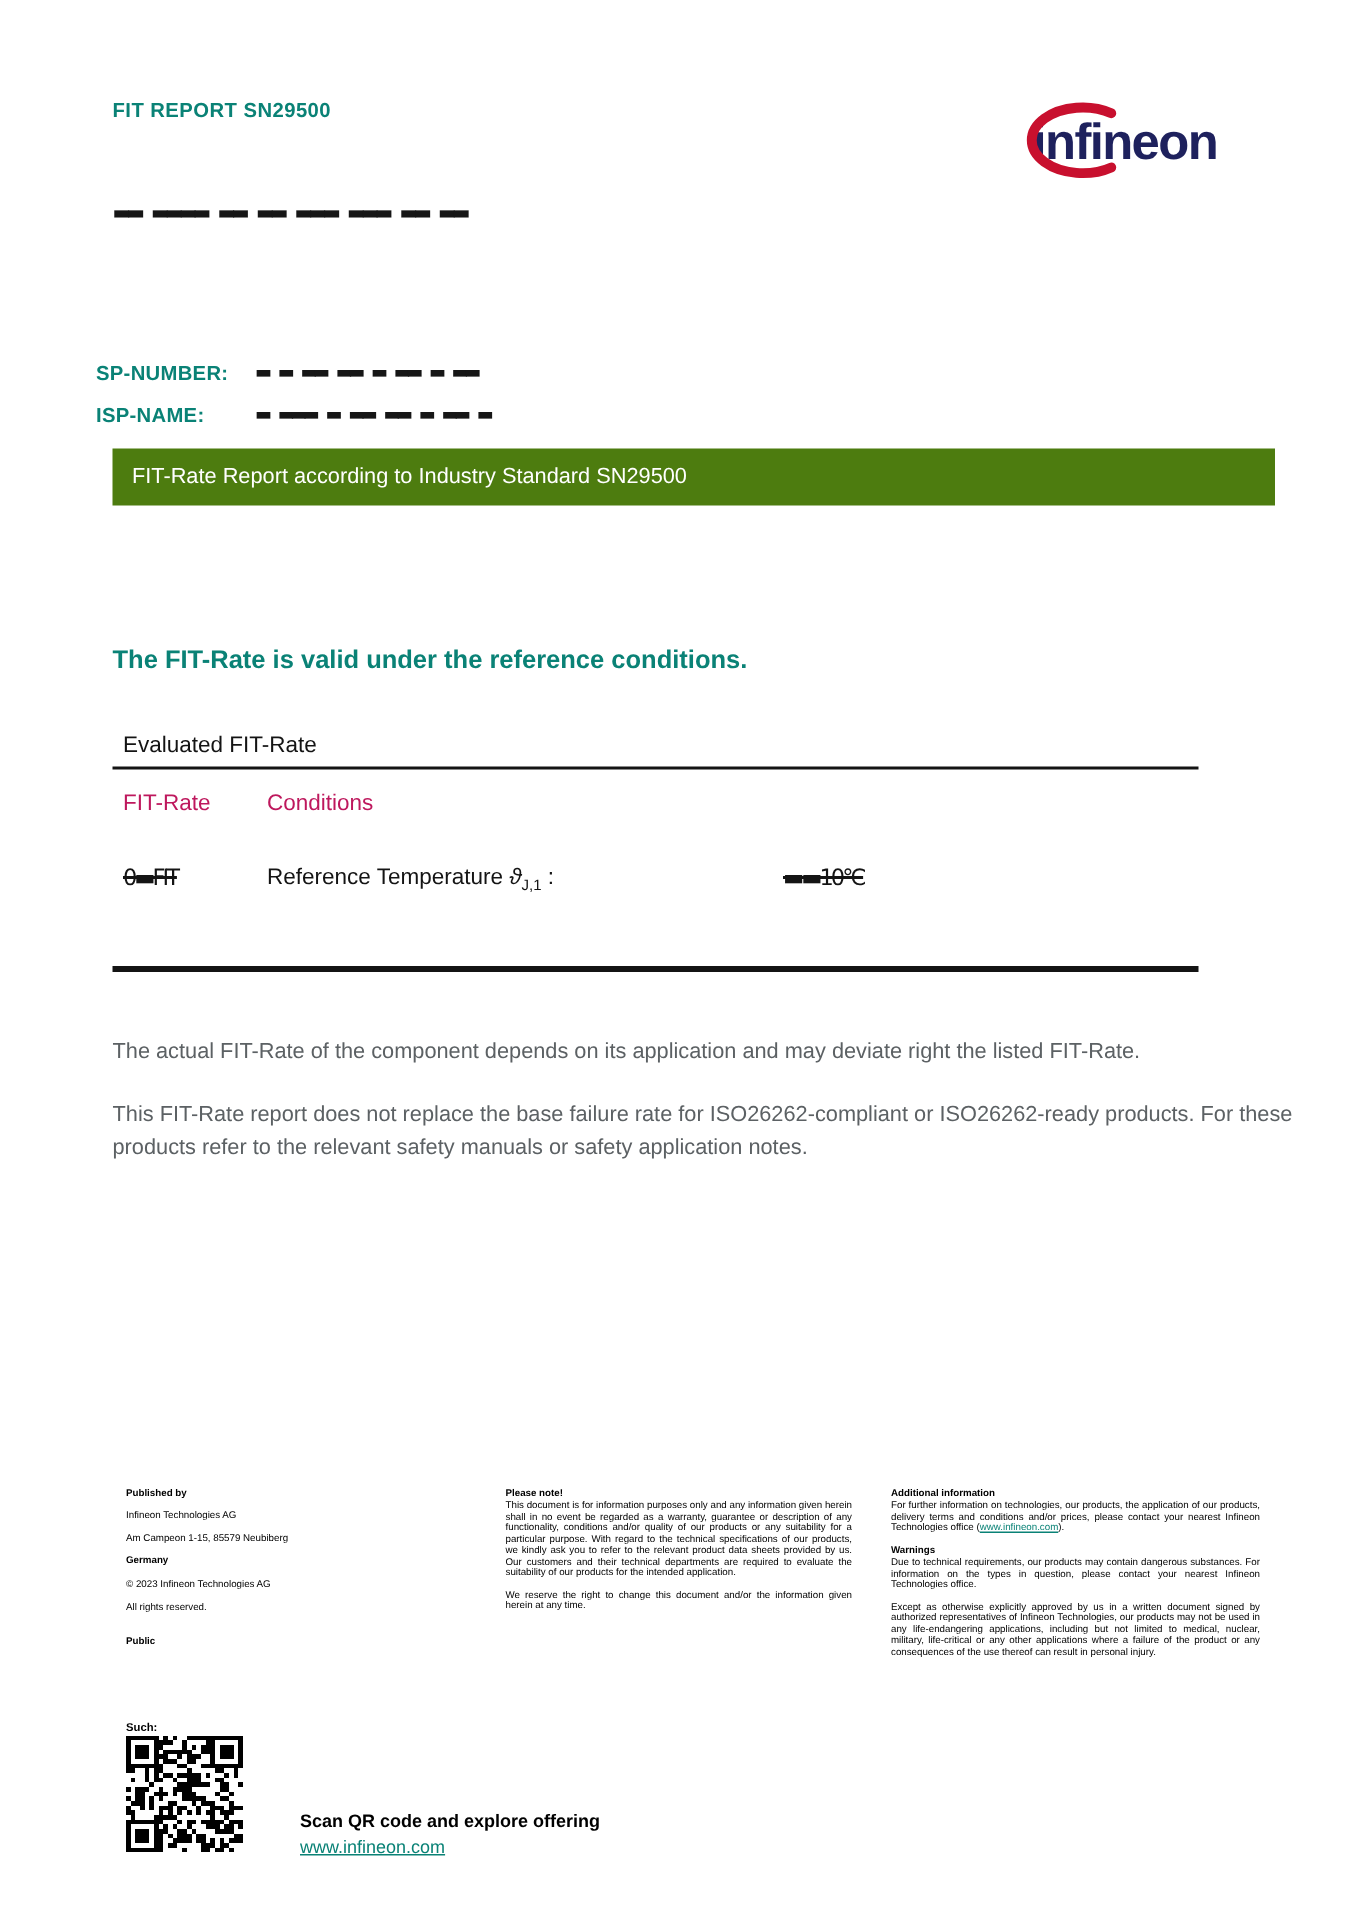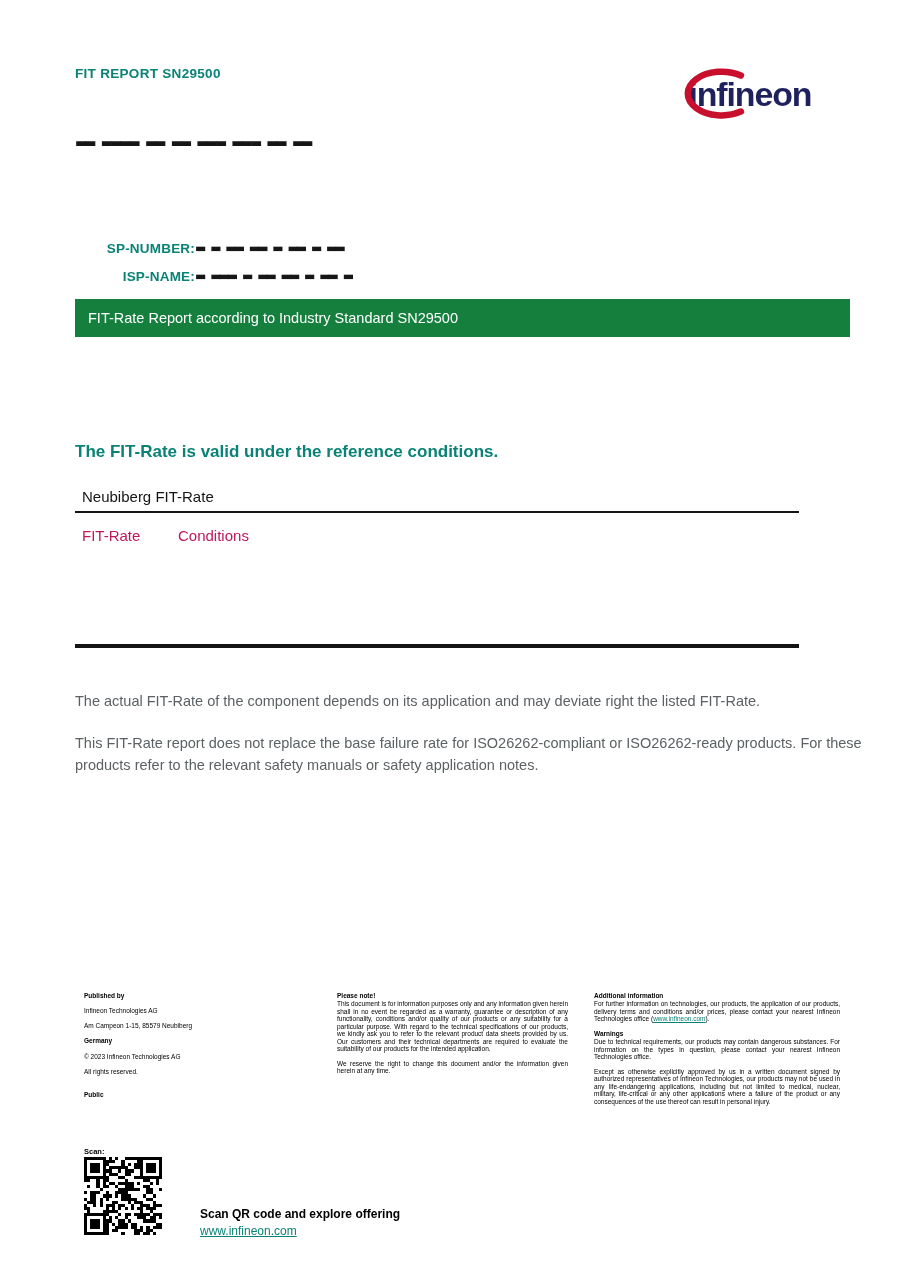--- a/index.html
+++ b/index.html
@@ -10,32 +10,32 @@
   .doc-title{position:absolute;left:75px;top:66px;font-size:13.5px;font-weight:bold;
              color:#0A8276;letter-spacing:.3px;}
 
   .logo{position:absolute;left:672px;top:56px;width:164px;height:74px;}
   .logo svg{width:100%;height:100%;}
 
   .redact{font-family:"DejaVu Sans",sans-serif;color:#161616;font-size:12px;
           letter-spacing:-3px;word-spacing:6px;white-space:nowrap;}
   .product-redact{position:absolute;left:75px;top:135px;font-size:13px;}
 
-  .meta-row{position:absolute;left:89px;display:flex;align-items:center;height:16px;text-align:right;}
+  .meta-row{position:absolute;left:64px;display:flex;align-items:center;height:16px;}
   .meta-row.sp{top:240px;}
   .meta-row.isp{top:268px;}
   .meta-label{width:106px;font-size:13.5px;font-weight:bold;color:#0A8276;letter-spacing:.2px;flex:none;}
 
-  .banner{position:absolute;left:75px;top:299px;width:775px;height:38px;background:#15803d;
+  .banner{position:absolute;left:75px;top:299px;width:775px;height:38px;background:#4d7c0f;
           color:#fff;font-size:14.5px;display:flex;align-items:center;padding-left:13px;}
 
   .heading{position:absolute;left:75px;width:705px;color:#0A8276;font-weight:bold;
            font-size:17px;line-height:1.45;}
   .h1{top:370px;}
-  .h2{top:440px;}
+  .h2{top:428px;}
 
   .table-title{position:absolute;left:82px;top:488px;font-size:15px;color:#141414;}
   .rule{position:absolute;left:75px;width:724px;background:#141414;}
   .rule-top{top:511px;height:2px;}
   .rule-bottom{top:644px;height:4px;}
   .thead{position:absolute;left:82px;top:527px;font-size:15px;color:#be185d;display:flex;}
   .col-fit{width:96px;flex:none;}
   .t-row{position:absolute;left:82px;top:576px;height:24px;font-size:15px;color:#141414;width:718px;}
   .fit-cell{position:absolute;left:0;top:0;}
   .cond-cell{position:absolute;left:96px;top:0;}
@@ -91,28 +91,33 @@
 
   <div class="meta-row isp">
     <span class="meta-label">ISP-NAME:</span>
     <span class="redact">▬ ▬▬▬  ▬ ▬▬ ▬▬ ▬ ▬▬ ▬</span>
   </div>
 
   <div class="banner">FIT-Rate Report according to Industry Standard SN29500</div>
 
   <div class="heading h2">The FIT-Rate is valid under the reference conditions.</div>
 
-  <div class="table-title">Neubiberg FIT-Rate</div>
+  <div class="table-title">Evaluated FIT-Rate</div>
   <div class="rule rule-top"></div>
 
   <div class="thead">
     <span class="col-fit">FIT-Rate</span>
     <span class="col-cond">Conditions</span>
   </div>
 
+  <div class="t-row">
+    <span class="fit-cell strike redact-inline">0▬FIT</span>
+    <span class="cond-cell"><span>Reference Temperature </span><span class="theta">ϑ</span><sub>J,1</sub><span> :</span></span>
+    <span class="cond-value strike redact-inline">▬▬10°C</span>
+  </div>
 
   <div class="rule rule-bottom"></div>
 
   <div class="paragraphs">
     <p>The actual FIT-Rate of the component depends on its application and may deviate right the listed FIT-Rate.</p>
     <p>This FIT-Rate report does not replace the base failure rate for ISO26262-compliant or ISO26262-ready products. For these products refer to the relevant safety manuals or safety application notes.</p>
   </div>
 
   <div class="footer">
 
@@ -135,21 +140,21 @@
     <div class="fcol3">
       <div class="f-title">Additional information</div>
       <div class="f-par"><span>For further information on technologies, our products, the application of our products, delivery terms and conditions and/or prices, please contact your nearest Infineon Technologies office (</span><a class="f-link">www.infineon.com</a><span>).</span></div>
       <div class="f-title">Warnings</div>
       <div class="f-par">Due to technical requirements, our products may contain dangerous substances. For information on the types in question, please contact your nearest Infineon Technologies office.</div>
       <div class="f-par">Except as otherwise explicitly approved by us in a written document signed by authorized representatives of Infineon Technologies, our products may not be used in any life-endangering applications, including but not limited to medical, nuclear, military, life-critical or any other applications where a failure of the product or any consequences of the use thereof can result in personal injury.</div>
     </div>
 
   </div>
 
-  <div class="date-label">Scan:</div>
+  <div class="date-label">Such:</div>
 
   <div class="qr">
     <svg viewBox="0 0 75 75">
         <rect x="0" y="0" width="3" height="3"></rect>
         <rect x="3" y="0" width="3" height="3"></rect>
         <rect x="6" y="0" width="3" height="3"></rect>
         <rect x="9" y="0" width="3" height="3"></rect>
         <rect x="12" y="0" width="3" height="3"></rect>
         <rect x="15" y="0" width="3" height="3"></rect>
         <rect x="18" y="0" width="3" height="3"></rect>

